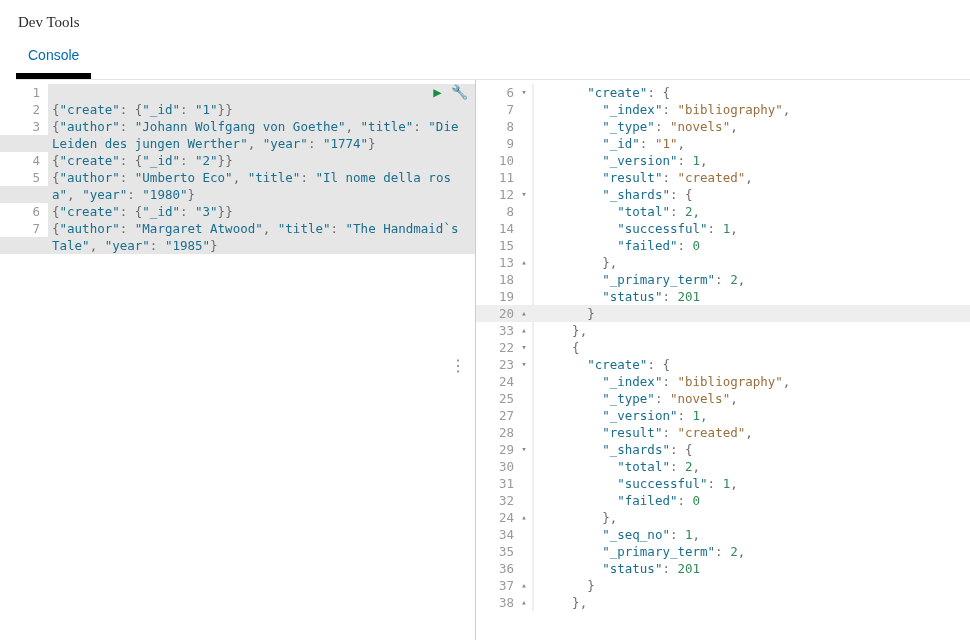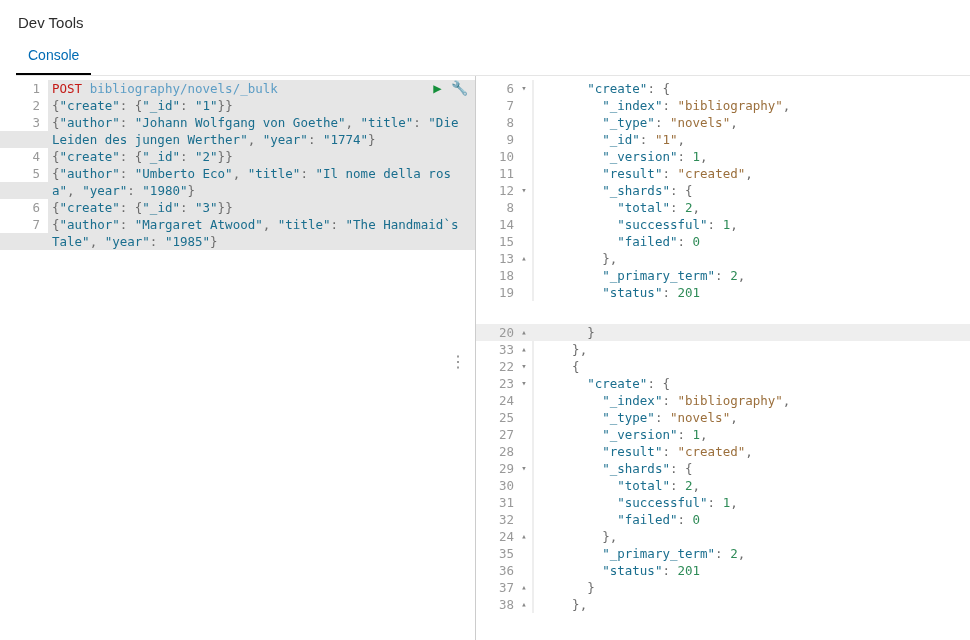--- a/index.html
+++ b/index.html
@@ -1,29 +1,29 @@
 <!DOCTYPE html>
 <html><head>
 <meta charset="utf-8">
 <style>
   * { box-sizing: border-box; margin: 0; padding: 0; }
   html, body { width: 970px; height: 640px; font-family: -apple-system, BlinkMacSystemFont, "Segoe UI", Helvetica, Arial, sans-serif; background: #fff; color: #333; overflow: hidden; }
-  .app-title { font-size: 15px; color: #2d2d2d; padding: 14px 18px 8px 18px; }
+  .app-title { font-size: 15px; color: #2d2d2d; padding: 14px 18px 8px 18px; font-family: Liberation Serif, serif; }
   .tabs { display: flex; margin-left: 16px; border-bottom: 1px solid #e5e5e5; }
-  .tab { padding: 8px 12px 10px 12px; font-size: 14px; color: #006bb4; border-bottom: 2px solid #000000; cursor: pointer; }
+  .tab { padding: 8px 12px 10px 12px; font-size: 14px; color: #006bb4; border-bottom: 6px solid #000000; cursor: pointer; }
   .panels { display: flex; position: relative; height: calc(640px - 70px); }
   .panel-left { width: 476px; border-right: 1px solid #ccc; position: relative; font-family: "Monaco", "Menlo", "Consolas", monospace; font-size: 12.5px; line-height: 17px; }
   .panel-right { flex: 1; font-family: "Monaco", "Menlo", "Consolas", monospace; font-size: 12.5px; line-height: 17px; position: relative; }
   .dragger { position: absolute; left: 450px; top: 50%; transform: translateY(-50%); color: #888; font-size: 16px; cursor: col-resize; user-select: none; z-index: 5; }
   .gutter { width: 48px; text-align: right; color: #999; background: #fff; padding-right: 8px; user-select: none; }
   .gutter-r { width: 42px; text-align: right; color: #999; padding-right: 4px; user-select: none; }
   .foldcol { width: 12px; color: #888; font-size: 9px; user-select: none; text-align: center; }
   .code-row { display: flex; align-items: flex-start; }
   .code-row.sel { background: #e6e6e6; }
-  .line-row.hl { background: #eeeeee; margin-top: 23px; }
+  .line-row.hl { background: #eeeeee; }
   .code-row .content { flex: 1; padding-left: 4px; white-space: pre-wrap; word-break: break-all; padding-right: 4px; }
   .line-row { display: flex; }
   .line-row .content { flex: 1; padding-left: 6px; white-space: pre; }
   .tok-method { color: #c41a16; }
   .tok-path { color: #5c9dc5; }
   .tok-punct { color: #6b6b6b; }
   .tok-key { color: #1a6e8e; }
   .tok-str { color: #1a6e8e; }
   .tok-num { color: #2e8b57; }
   .tok-keyresp { color: #1a6e8e; }
@@ -46,21 +46,20 @@
 <div class="panels">
 
   <div class="panel-left">
     <div class="toolbar">
       <span class="icon">▶</span>
       <span class="icon wrench">🔧</span>
     </div>
     <div class="editor-body" id="editor-body">
         <div class="code-row sel">
           <div class="gutter">1</div>
-          <div class="content"><span class="tok-method">POST </span><span class="tok-path">bibliography/novels/_bulk</span></div>
         </div>
         <div class="code-row sel">
           <div class="gutter">2</div>
           <div class="content"><span class="tok-punct">{</span><span class="tok-key">"create"</span><span class="tok-punct">: {</span><span class="tok-key">"_id"</span><span class="tok-punct">: </span><span class="tok-str">"1"</span><span class="tok-punct">}}</span></div>
         </div>
         <div class="code-row sel">
           <div class="gutter">3</div>
           <div class="content"><span class="tok-punct">{</span><span class="tok-key">"author"</span><span class="tok-punct">: </span><span class="tok-str">"Johann Wolfgang von Goethe"</span><span class="tok-punct">, </span><span class="tok-key">"title"</span><span class="tok-punct">: </span><span class="tok-str">"Die Leiden des jungen Werther"</span><span class="tok-punct">, </span><span class="tok-key">"year"</span><span class="tok-punct">: </span><span class="tok-str">"1774"</span><span class="tok-punct">}</span></div>
         </div>
         <div class="code-row sel">
@@ -236,20 +235,26 @@
           <div class="sep"></div>
           <div class="content">          <span class="tok-keyresp">"failed"</span><span class="tok-punct">: </span><span class="tok-num">0</span></div>
         </div>
         <div class="line-row">
           <div class="gutter-r">24</div>
           <div class="foldcol">▴</div>
           <div class="sep"></div>
           <div class="content">        <span class="tok-punct">},</span></div>
         </div>
         <div class="line-row">
+          <div class="gutter-r">34</div>
+          <div class="foldcol"></div>
+          <div class="sep"></div>
+          <div class="content">        <span class="tok-keyresp">"_seq_no"</span><span class="tok-punct">: </span><span class="tok-num">1</span><span class="tok-punct">,</span></div>
+        </div>
+        <div class="line-row">
           <div class="gutter-r">35</div>
           <div class="foldcol"></div>
           <div class="sep"></div>
           <div class="content">        <span class="tok-keyresp">"_primary_term"</span><span class="tok-punct">: </span><span class="tok-num">2</span><span class="tok-punct">,</span></div>
         </div>
         <div class="line-row">
           <div class="gutter-r">36</div>
           <div class="foldcol"></div>
           <div class="sep"></div>
           <div class="content">        <span class="tok-keyresp">"status"</span><span class="tok-punct">: </span><span class="tok-num">201</span></div>

